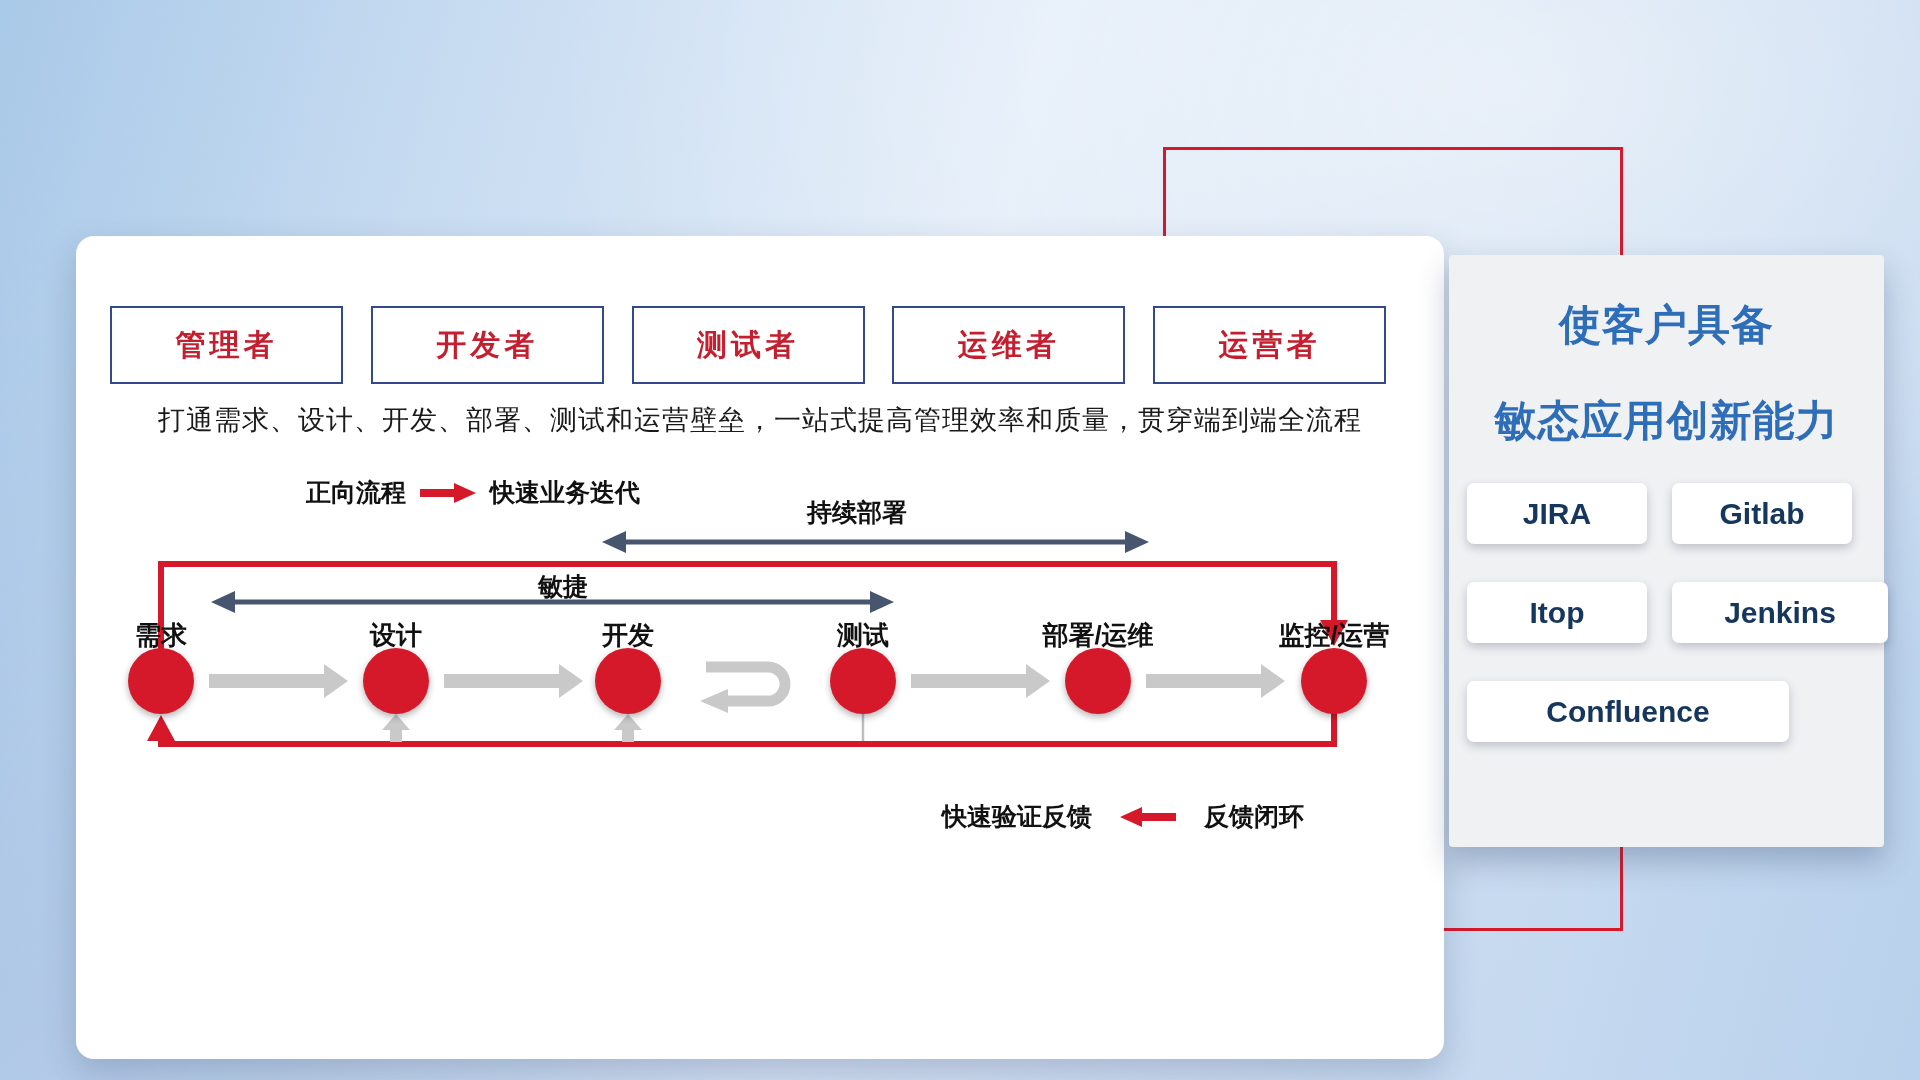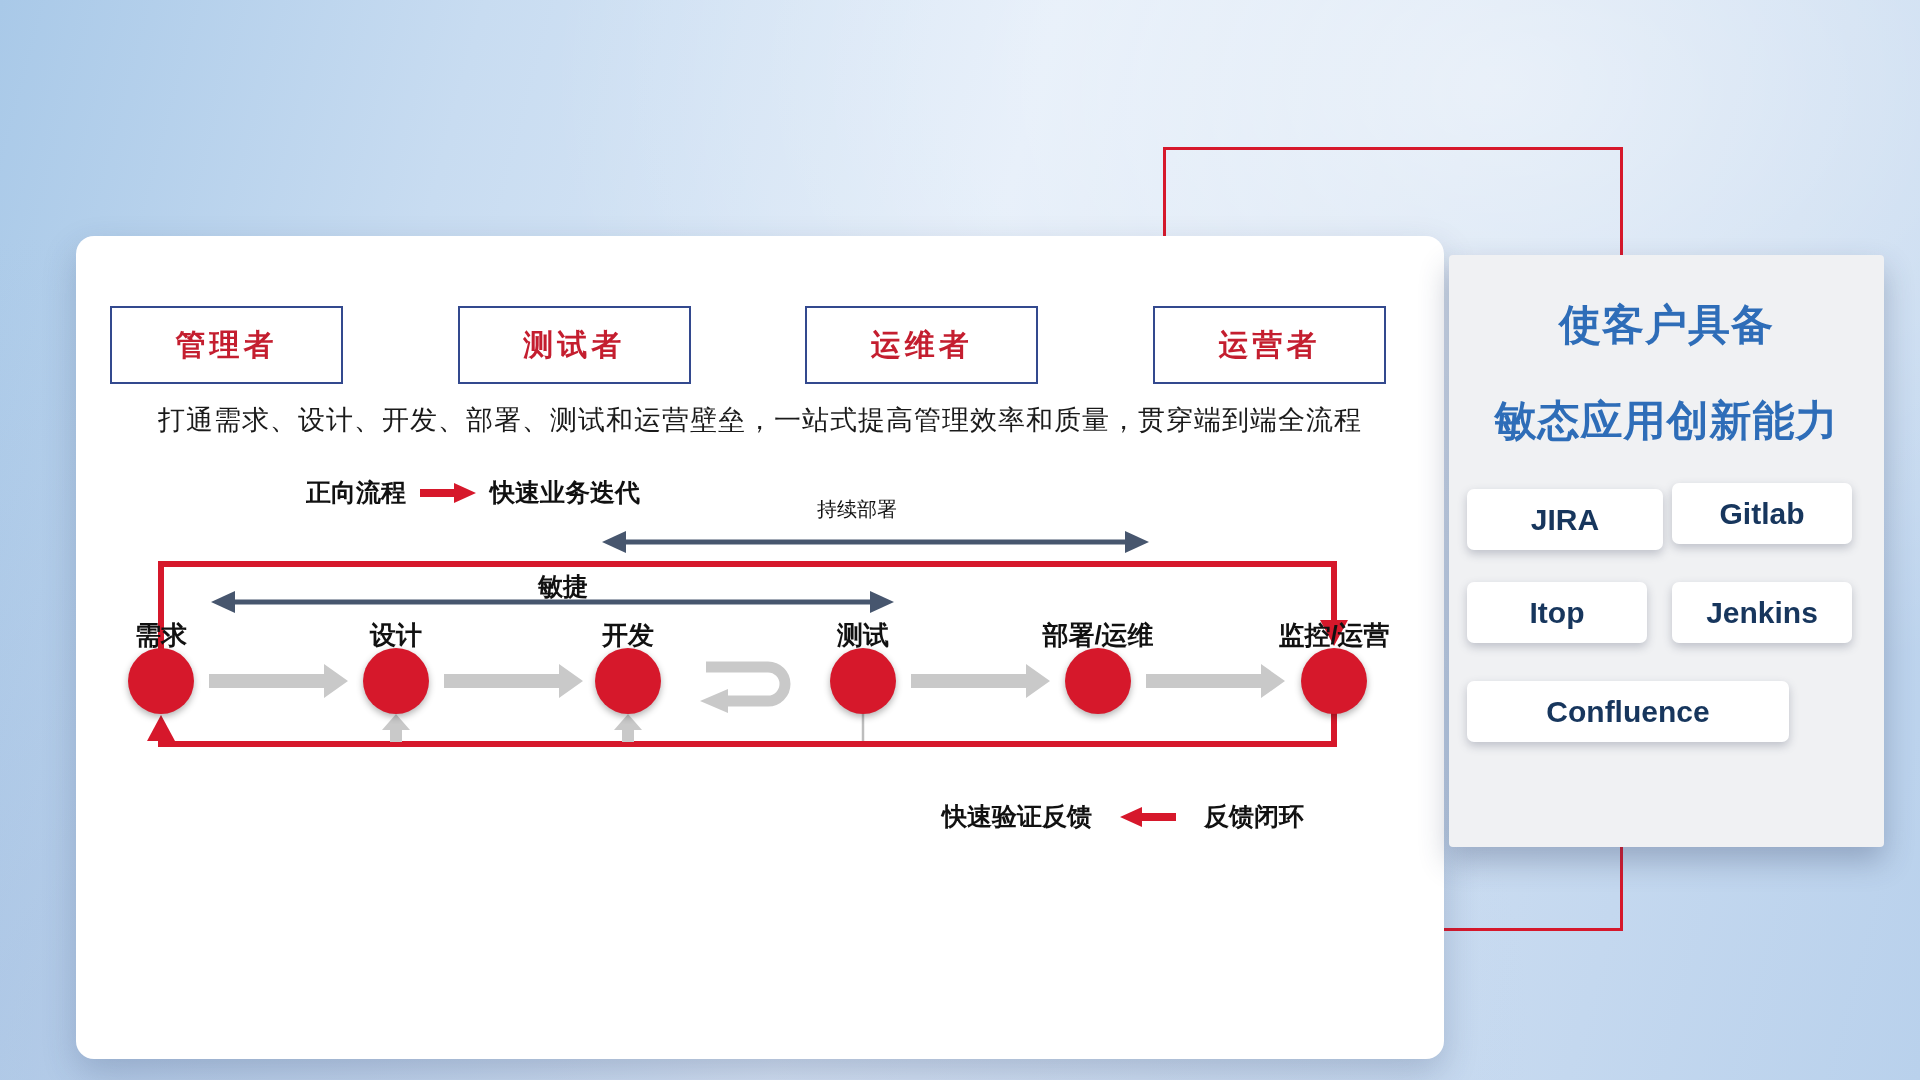--- a/index.html
+++ b/index.html
@@ -35,21 +35,21 @@
     position:absolute; left:0; top:166px; width:100%;
     text-align:center; font-size:27px; font-weight:normal; color:#1a1a1a;
     letter-spacing:1px;
   }
   .legend-forward {
     position:absolute; left:210px; top:240px; display:flex; align-items:center; gap:14px;
     font-size:25px; font-weight:bold; color:#111;margin-left:20px;
   }
   .label-cd {
     position:absolute; left:781px; top:260px; transform:translateX(-50%);
-    font-size:20px; font-weight:normal; color:#111;
+    font-size:25px; font-weight:bold; color:#111;
   }
   .label-agile {
     position:absolute; left:487px; top:334px; transform:translateX(-50%);
     font-size:25px; font-weight:bold; color:#111;text-align:right;
   }
   .diagram { position:absolute; left:0; top:0; width:1368px; height:640px; pointer-events:none; }
   .red-line  { stroke:var(--red, #d6182b); stroke-width:6; fill:none; }
   .red-fill  { fill:var(--red, #d6182b); }
   .dark-line { stroke:var(--dark-arrow, #47566e); stroke-width:5; }
   .dark-fill { fill:var(--dark-arrow, #47566e); }
@@ -75,38 +75,41 @@
   .panel-title { position:absolute; left:0; width:100%; text-align:center;
     font-size:42px; font-weight:bold; color:var(--title-blue, #2e6db8); letter-spacing:1px; }
   .panel-title.line1 { top:42px; }
   .panel-title.line2 { top:138px; }
   .tool {
     position:absolute; height:61px; background:#ffffff; border-radius:7px;
     box-shadow:0 4px 10px rgba(60,70,95,0.28);
     display:flex; align-items:center; justify-content:center;
     font-size:30px; font-weight:bold; color:var(--btn-text, #17365d);
   }
-  .tool.jira       { left:18px;  top:234px; width:196px; }
+  .tool.jira       { left:18px;  top:228px; width:180px; }
   .tool.gitlab     { left:223px; top:228px; width:180px; }
   .tool.itop       { left:18px;  top:327px; width:180px; }
-  .tool.jenkins    { left:223px; top:327px; width:180px; }
+  .tool.jenkins    { left:223px; top:327px; width:216px; }
   .tool.confluence { left:18px;  top:426px; width:322px; }
 </style>
 </head>
 <body>
 
 <div class="stage">
 
   <div class="red-frame"></div>
 
   <div class="card">
 
     <div class="roles">
       <div class="role-box">
           <span>管理者</span>
+        </div>
+      <div class="role-box">
+          <span>开发者</span>
         </div>
       <div class="role-box">
           <span>测试者</span>
         </div>
       <div class="role-box">
           <span>运维者</span>
         </div>
       <div class="role-box">
           <span>运营者</span>
         </div>

